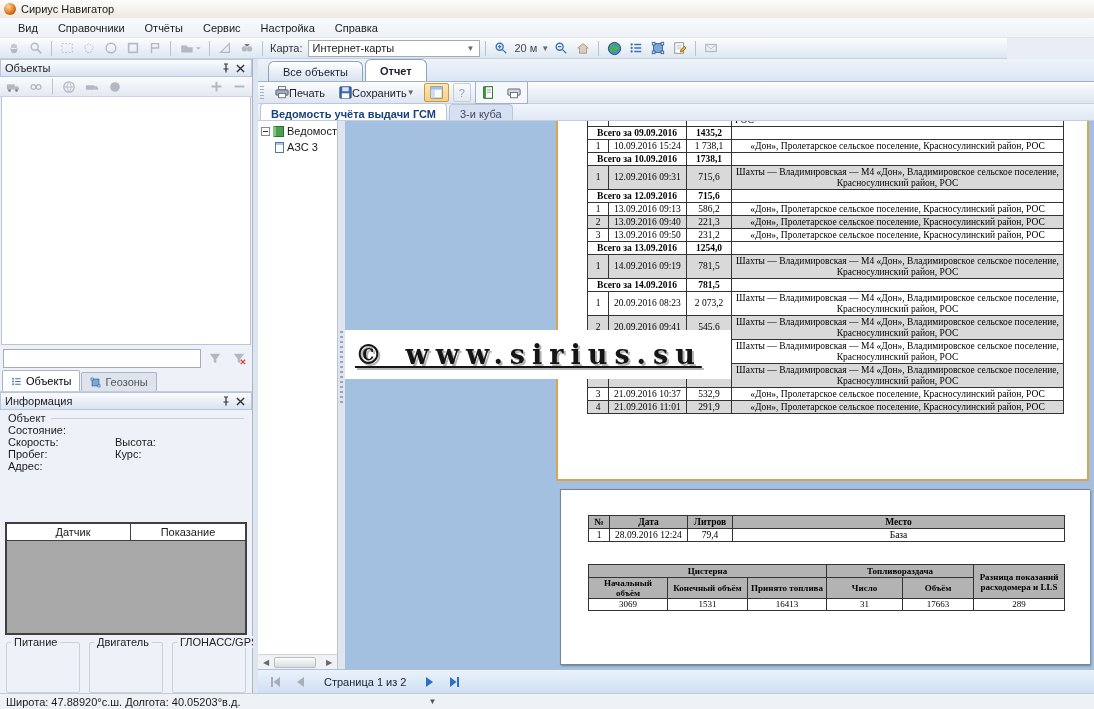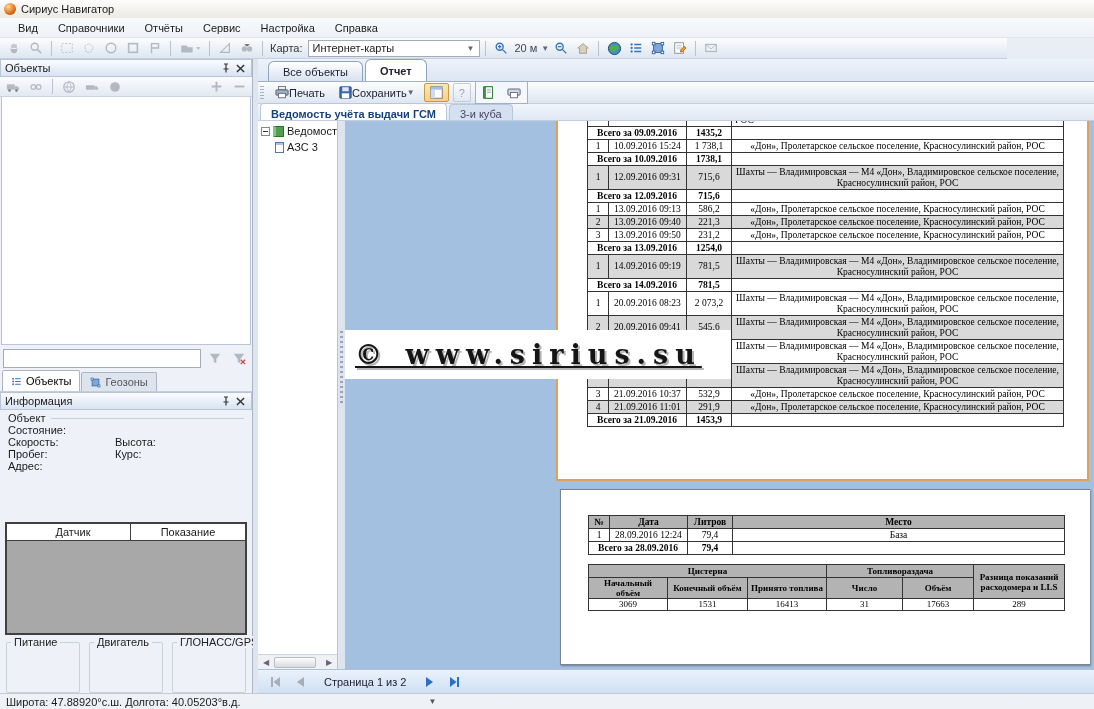--- a/index.html
+++ b/index.html
@@ -641,25 +641,20 @@
                 <td>21.09.2016 10:37</td>
                 <td>532,9</td>
                 <td class="place">«Дон», Пролетарское сельское поселение, Красносулинский район,  РОС</td>
               </tr>
               <tr class="data shaded">
                 <td>4</td>
                 <td>21.09.2016 11:01</td>
                 <td>291,9</td>
                 <td class="place">«Дон», Пролетарское сельское поселение, Красносулинский район,  РОС</td>
               </tr>
-              <tr class="total">
-                <td colspan="2">Всего за 21.09.2016</td>
-                <td>1453,9</td>
-                <td></td>
-              </tr>
             </tbody>
         </table>
       </div>
 
       <div class="page2">
         <table class="rep" id="tbl2">
           <colgroup>
               <col style="width:21px">
               <col style="width:78px">
               <col style="width:45px">
@@ -670,25 +665,20 @@
             <th>№</th>
             <th>Дата</th>
             <th>Литров</th>
             <th>Место</th>
           </tr>
           <tr class="data">
             <td>1</td>
             <td>28.09.2016 12:24</td>
             <td>79,4</td>
             <td class="place">База</td>
-          </tr>
-          <tr class="total">
-            <td colspan="2">Всего за 28.09.2016</td>
-            <td>79,4</td>
-            <td></td>
           </tr>
         </tbody>
           </table>
 
         <table class="rep" id="tblsum">
           <colgroup>
               <col style="width:79px">
               <col style="width:80px">
               <col style="width:79px">
               <col style="width:76px">

